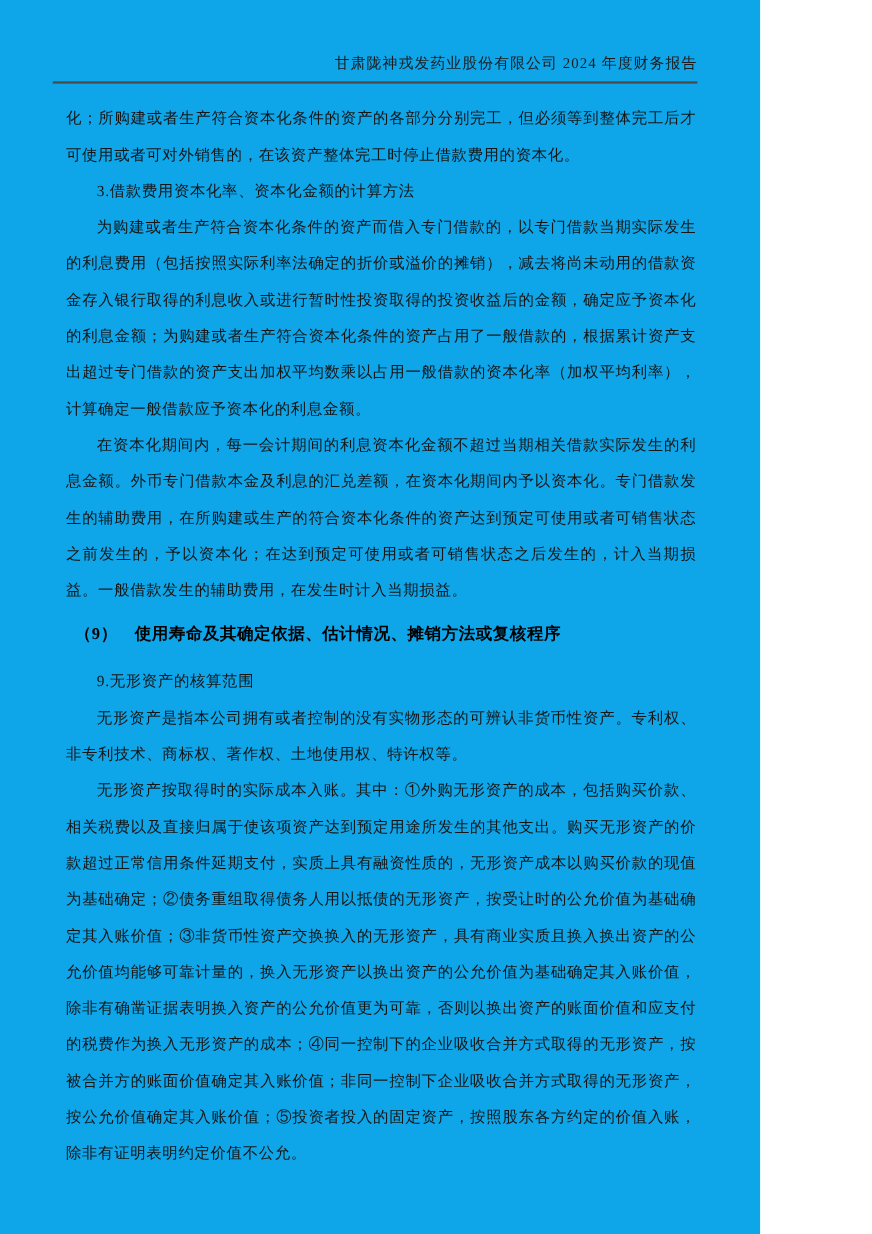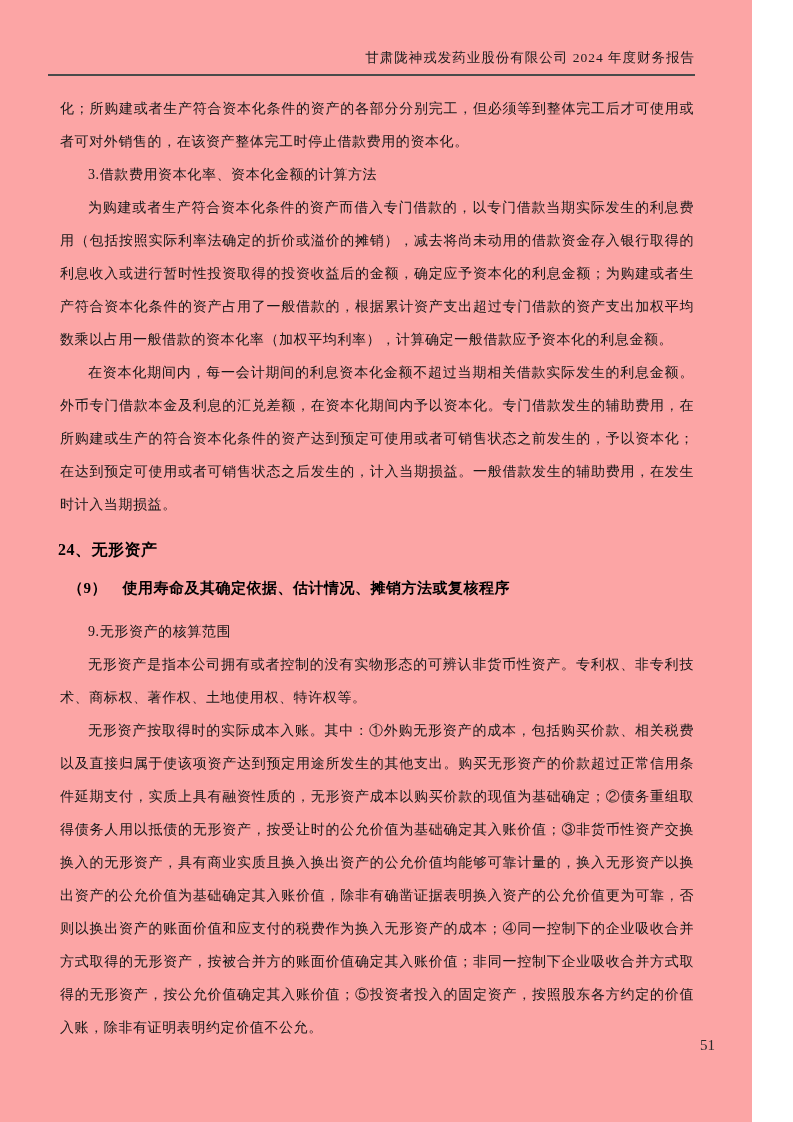--- a/index.html
+++ b/index.html
@@ -1,20 +1,20 @@
 <!DOCTYPE html>
 <html><head>
 <meta charset="utf-8">
 <style>
   html, body { margin: 0; padding: 0; background: #ffffff; }
   .page {
     position: relative;
-    width: 752px;
+    width: 691px;
     height: 1122px;
-    background: #fca5a5;
+    background: #0ea5e9;
     font-family: "Liberation Serif", "DejaVu Serif", serif;
     color: #141414;
     overflow: hidden;
   }
   .header {
     position: absolute;
     top: 48px;
     left: 48px;
     right: 57px;
     text-align: right;
@@ -71,21 +71,20 @@
 
 <div class="page">
 
   <div class="header">甘肃陇神戎发药业股份有限公司 2024 年度财务报告</div>
 
   <div class="content">
     <p class="para cont">化；所购建或者生产符合资本化条件的资产的各部分分别完工，但必须等到整体完工后才可使用或者可对外销售的，在该资产整体完工时停止借款费用的资本化。</p>
     <p class="para">3.借款费用资本化率、资本化金额的计算方法</p>
     <p class="para">为购建或者生产符合资本化条件的资产而借入专门借款的，以专门借款当期实际发生的利息费用（包括按照实际利率法确定的折价或溢价的摊销），减去将尚未动用的借款资金存入银行取得的利息收入或进行暂时性投资取得的投资收益后的金额，确定应予资本化的利息金额；为购建或者生产符合资本化条件的资产占用了一般借款的，根据累计资产支出超过专门借款的资产支出加权平均数乘以占用一般借款的资本化率（加权平均利率），计算确定一般借款应予资本化的利息金额。</p>
     <p class="para">在资本化期间内，每一会计期间的利息资本化金额不超过当期相关借款实际发生的利息金额。外币专门借款本金及利息的汇兑差额，在资本化期间内予以资本化。专门借款发生的辅助费用，在所购建或生产的符合资本化条件的资产达到预定可使用或者可销售状态之前发生的，予以资本化；在达到预定可使用或者可销售状态之后发生的，计入当期损益。一般借款发生的辅助费用，在发生时计入当期损益。</p>
-    <h2 class="heading-1">24、无形资产</h2>
     <h3 class="heading-2">（9）　使用寿命及其确定依据、估计情况、摊销方法或复核程序</h3>
     <p class="para">9.无形资产的核算范围</p>
     <p class="para">无形资产是指本公司拥有或者控制的没有实物形态的可辨认非货币性资产。专利权、非专利技术、商标权、著作权、土地使用权、特许权等。</p>
     <p class="para">无形资产按取得时的实际成本入账。其中：①外购无形资产的成本，包括购买价款、相关税费以及直接归属于使该项资产达到预定用途所发生的其他支出。购买无形资产的价款超过正常信用条件延期支付，实质上具有融资性质的，无形资产成本以购买价款的现值为基础确定；②债务重组取得债务人用以抵债的无形资产，按受让时的公允价值为基础确定其入账价值；③非货币性资产交换换入的无形资产，具有商业实质且换入换出资产的公允价值均能够可靠计量的，换入无形资产以换出资产的公允价值为基础确定其入账价值，除非有确凿证据表明换入资产的公允价值更为可靠，否则以换出资产的账面价值和应支付的税费作为换入无形资产的成本；④同一控制下的企业吸收合并方式取得的无形资产，按被合并方的账面价值确定其入账价值；非同一控制下企业吸收合并方式取得的无形资产，按公允价值确定其入账价值；⑤投资者投入的固定资产，按照股东各方约定的价值入账，除非有证明表明约定价值不公允。</p>
   </div>
 
   <div class="page-number">51</div>
 
 </div>
 

